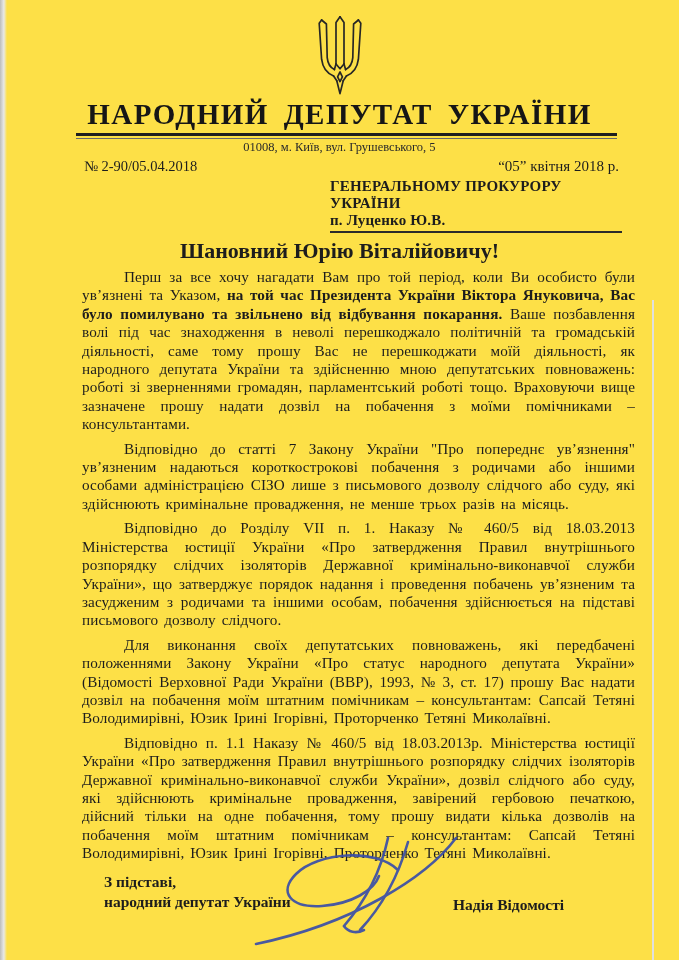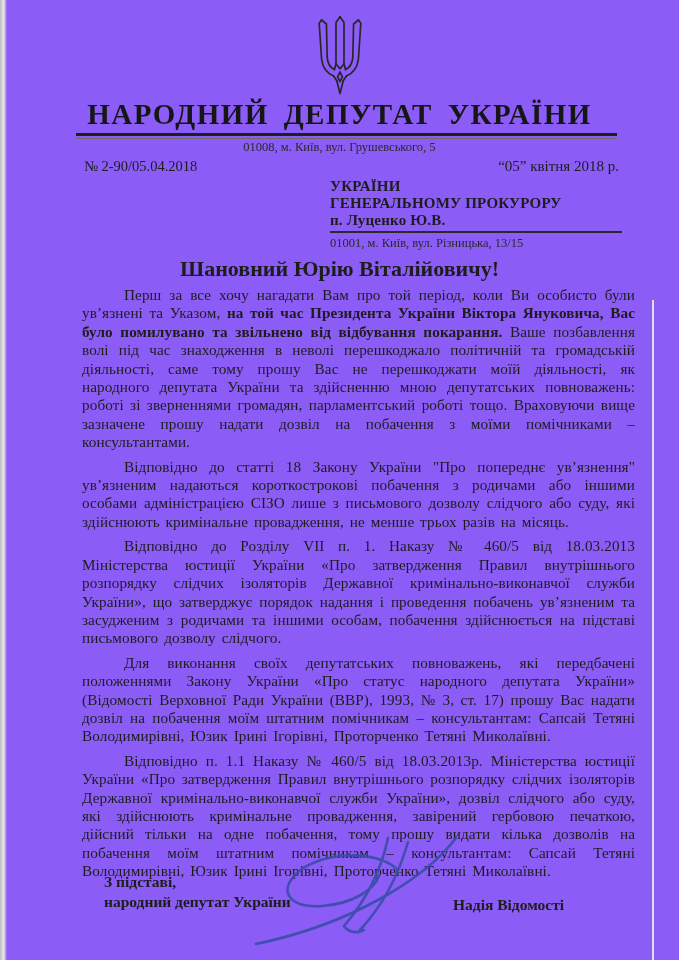--- a/index.html
+++ b/index.html
@@ -1,18 +1,18 @@
 <!DOCTYPE html>
 <html><head>
 <meta charset="utf-8">
 <style>
   html,body{margin:0;padding:0;background:#ffffff;}
   .page{
     position:relative;width:679px;height:960px;margin:0 auto;
-    background:#8b5cf6;color:#1d1d1d;overflow:hidden;
+    background:#fde047;color:#1d1d1d;overflow:hidden;
     font-family:"Liberation Serif","DejaVu Serif",serif;
   }
   .edge-left{position:absolute;left:0;top:0;bottom:0;width:7px;
     background:linear-gradient(to right,#bdbdbb,#e9e9e6 55%,rgba(255,255,255,0));}
   .edge-right{position:absolute;right:25px;top:300px;bottom:0;width:2px;background:#e0e0dd;}
 
   
   .emblem{margin:16px auto 0;width:46px;height:80px;}
   .emblem svg{width:100%;height:100%;display:block;}
   .title{margin:3px 0 0 0;text-align:center;font-size:29px;font-weight:bold;
@@ -77,32 +77,31 @@
     <h1 class="title">НАРОДНИЙ ДЕПУТАТ УКРАЇНИ</h1>
     <div class="rule"></div>
     <div class="hq-address">01008, м. Київ, вул. Грушевського, 5</div>
     <div class="ref-row">
       <span class="ref">№ 2-90/05.04.2018</span>
       <span class="ref-date">“05”  квітня 2018 р.</span>
     </div>
   </header>
 
   <section class="recipient">
+    <div class="r-line">ГЕНЕРАЛЬНОМУ ПРОКУРОРУ</div>
     <div class="r-line">УКРАЇНИ</div>
-    <div class="r-line">ГЕНЕРАЛЬНОМУ ПРОКУРОРУ</div>
     <div class="r-line">п.  Луценко Ю.В.</div>
     <div class="r-underline"></div>
-    <div class="r-address">01001, м. Київ, вул. Різницька, 13/15</div>
   </section>
 
   <div class="salutation">Шановний  Юрію Віталійовичу!</div>
 
   <div class="body">
     <p><span>Перш за все хочу нагадати Вам про той період, коли Ви особисто були ув’язнені  та  Указом, </span><span class="b">на той час Президента України Віктора Януковича, Вас було помилувано та звільнено від відбування покарання.</span><span> Ваше позбавлення волі під час знаходження в неволі перешкоджало політичній та громадській діяльності, саме тому прошу Вас не перешкоджати моїй діяльності, як народного депутата України та здійсненню мною депутатських повноважень: роботі зі зверненнями громадян, парламентський роботі тощо. Враховуючи вище зазначене прошу надати дозвіл на побачення з моїми помічниками – консультантами.</span></p>
-    <p>Відповідно до статті 18 Закону України "Про попереднє ув’язнення" ув’язненим надаються короткострокові побачення з родичами або іншими особами адміністрацією СІЗО лише з письмового дозволу слідчого або суду, які здійснюють кримінальне провадження, не менше трьох разів на місяць.</p>
+    <p>Відповідно до статті 7 Закону України "Про попереднє ув’язнення" ув’язненим надаються короткострокові побачення з родичами або іншими особами адміністрацією СІЗО лише з письмового дозволу слідчого або суду, які здійснюють кримінальне провадження, не менше трьох разів на місяць.</p>
     <p>Відповідно до Розділу VII  п. 1.  Наказу № 460/5 від 18.03.2013 Міністерства юстиції України «Про затвердження Правил внутрішнього розпорядку слідчих ізоляторів Державної кримінально-виконавчої служби України», що затверджує порядок надання і проведення побачень ув’язненим та засудженим з родичами та іншими особам, побачення здійснюється на підставі письмового дозволу слідчого.</p>
     <p>Для виконання своїх депутатських повноважень, які передбачені положеннями Закону України «Про статус народного депутата України» (Відомості Верховної Ради України (ВВР), 1993, № 3, ст. 17) прошу Вас надати дозвіл на побачення моїм штатним помічникам – консультантам: Сапсай Тетяні Володимирівні,  Юзик Ірині Ігорівні, Проторченко Тетяні Миколаївні.</p>
     <p>Відповідно п. 1.1 Наказу № 460/5 від 18.03.2013р. Міністерства юстиції України «Про затвердження Правил внутрішнього розпорядку слідчих ізоляторів Державної кримінально-виконавчої служби України», дозвіл слідчого або суду, які здійснюють кримінальне провадження, завірений гербовою печаткою, дійсний тільки на одне побачення, тому прошу видати кілька дозволів на побачення моїм штатним помічникам – консультантам: Сапсай Тетяні Володимирівні,  Юзик Ірині Ігорівні, Проторченко Тетяні Миколаївні.</p>
   </div>
 
   <div class="sign-block">
     <div class="closing">
       <div>З підставі,</div>
       <div>народний депутат України</div>
     </div>

